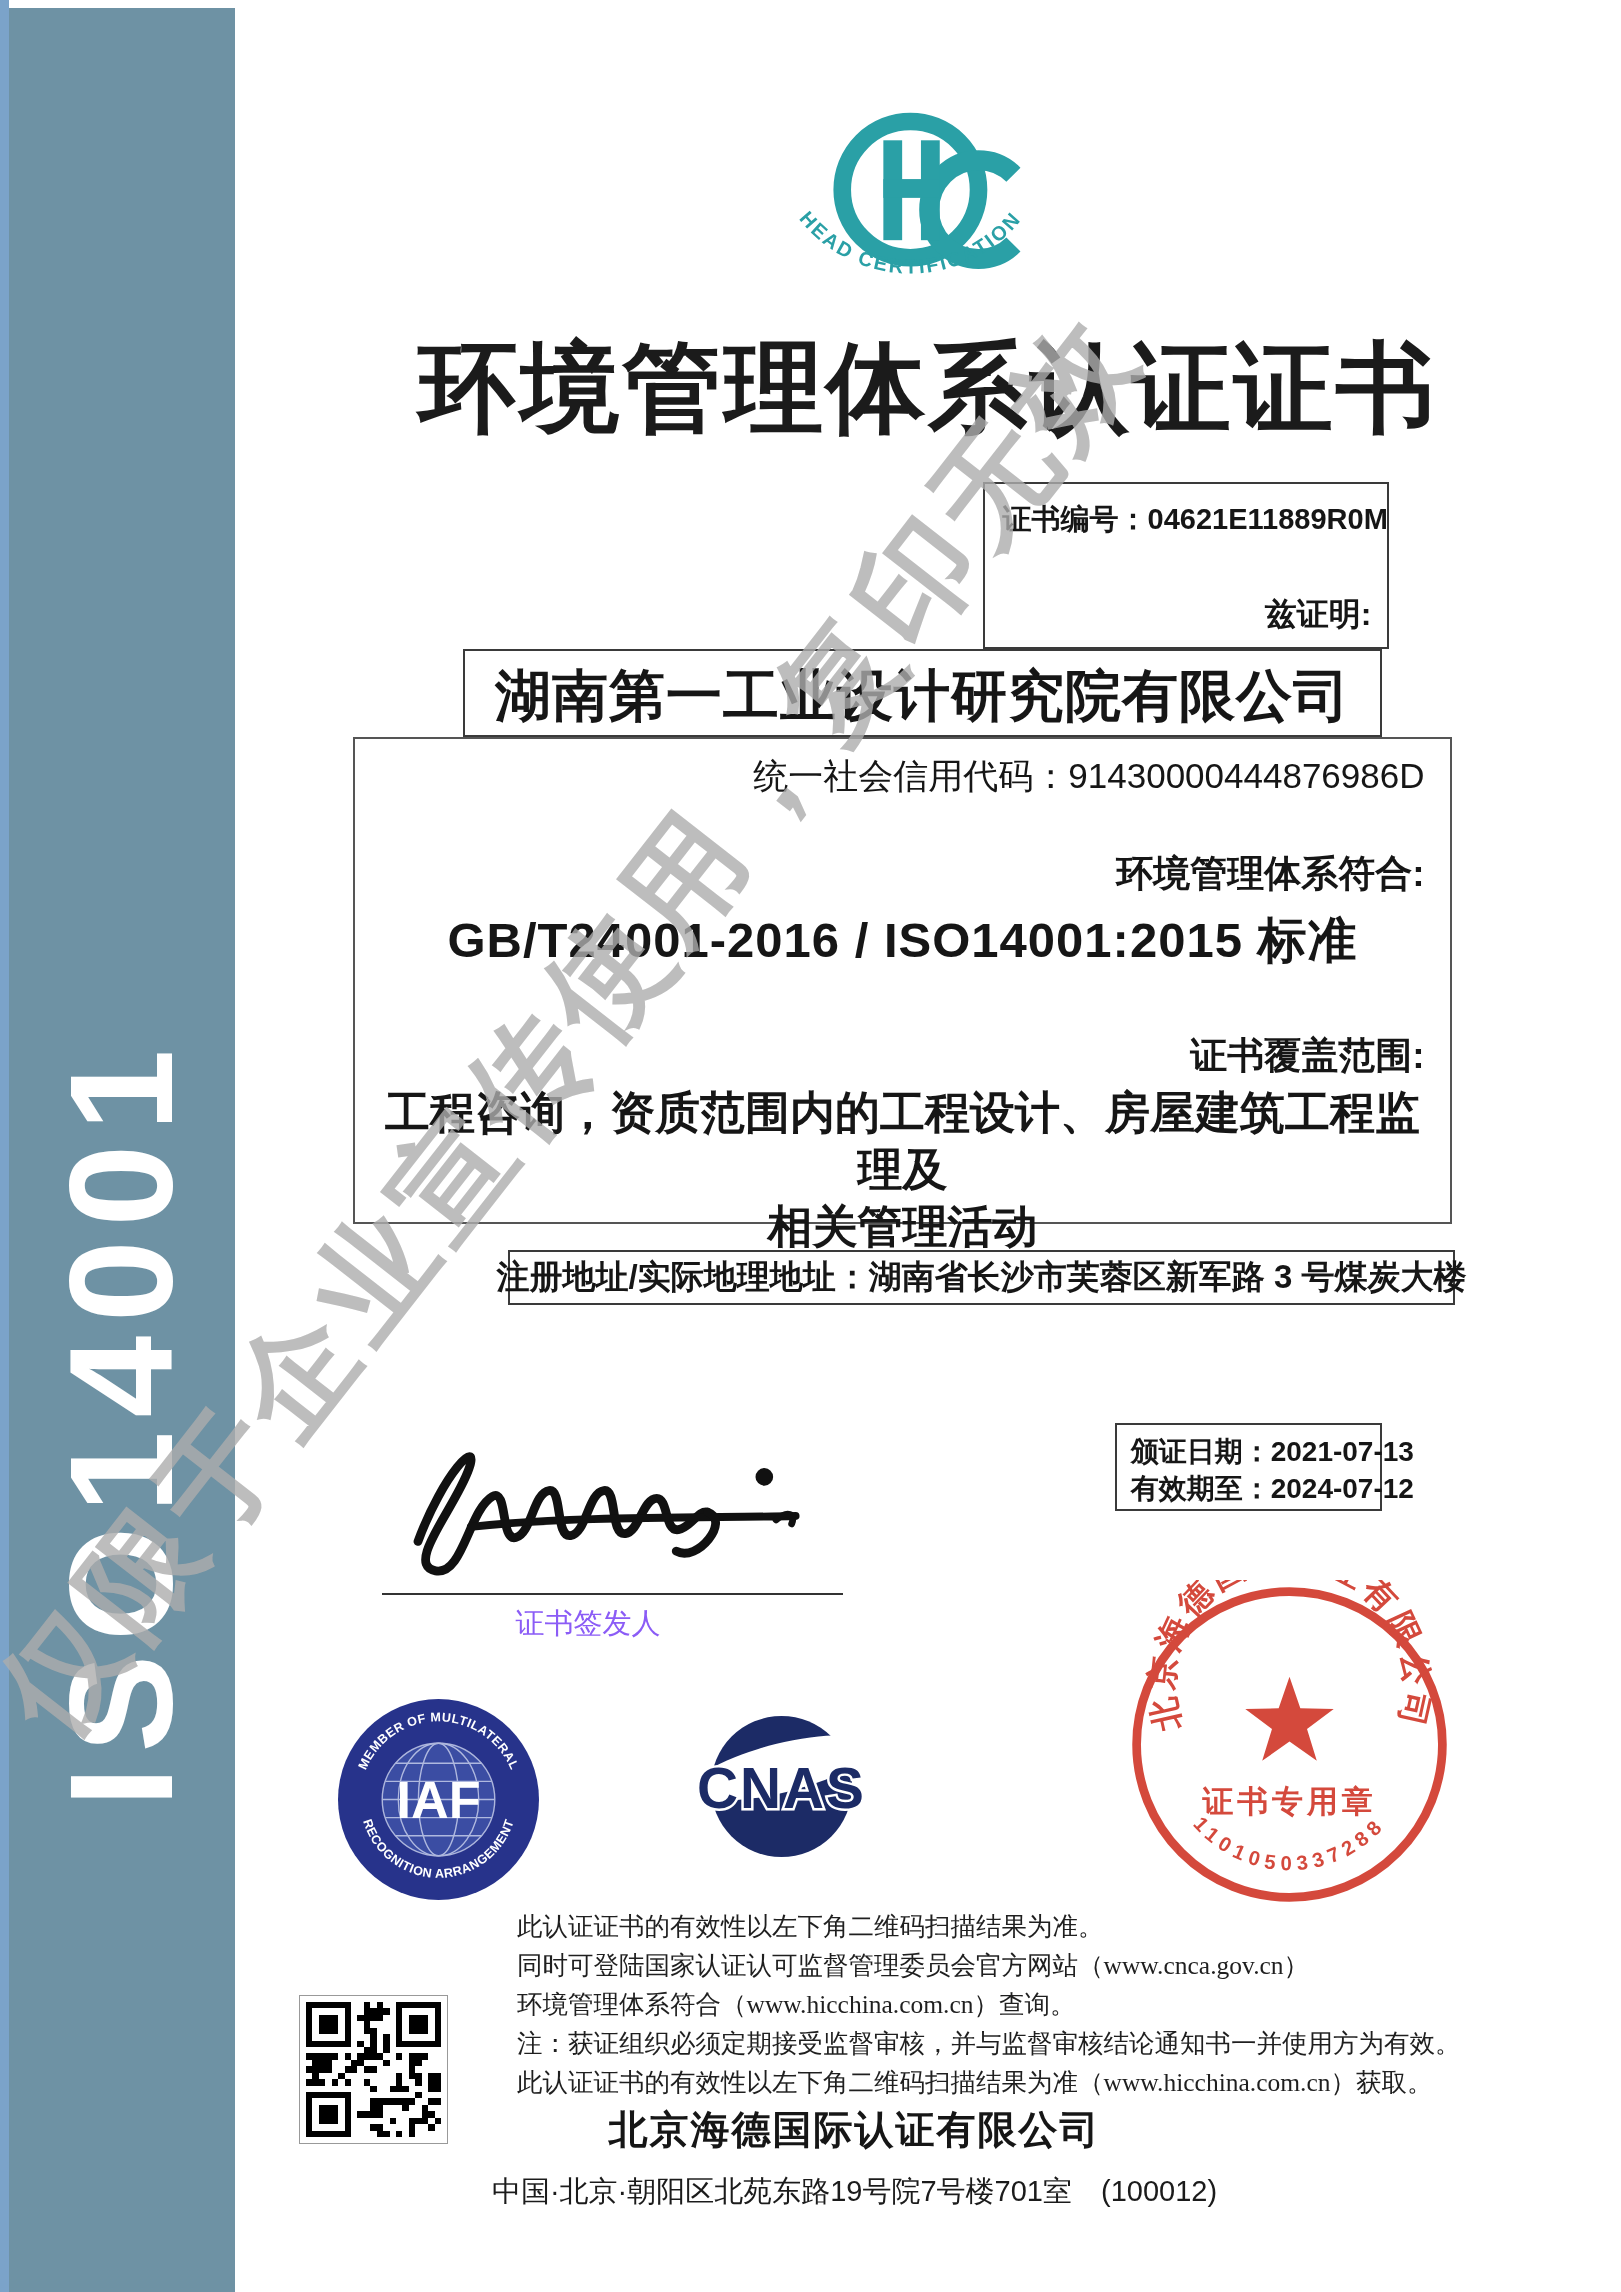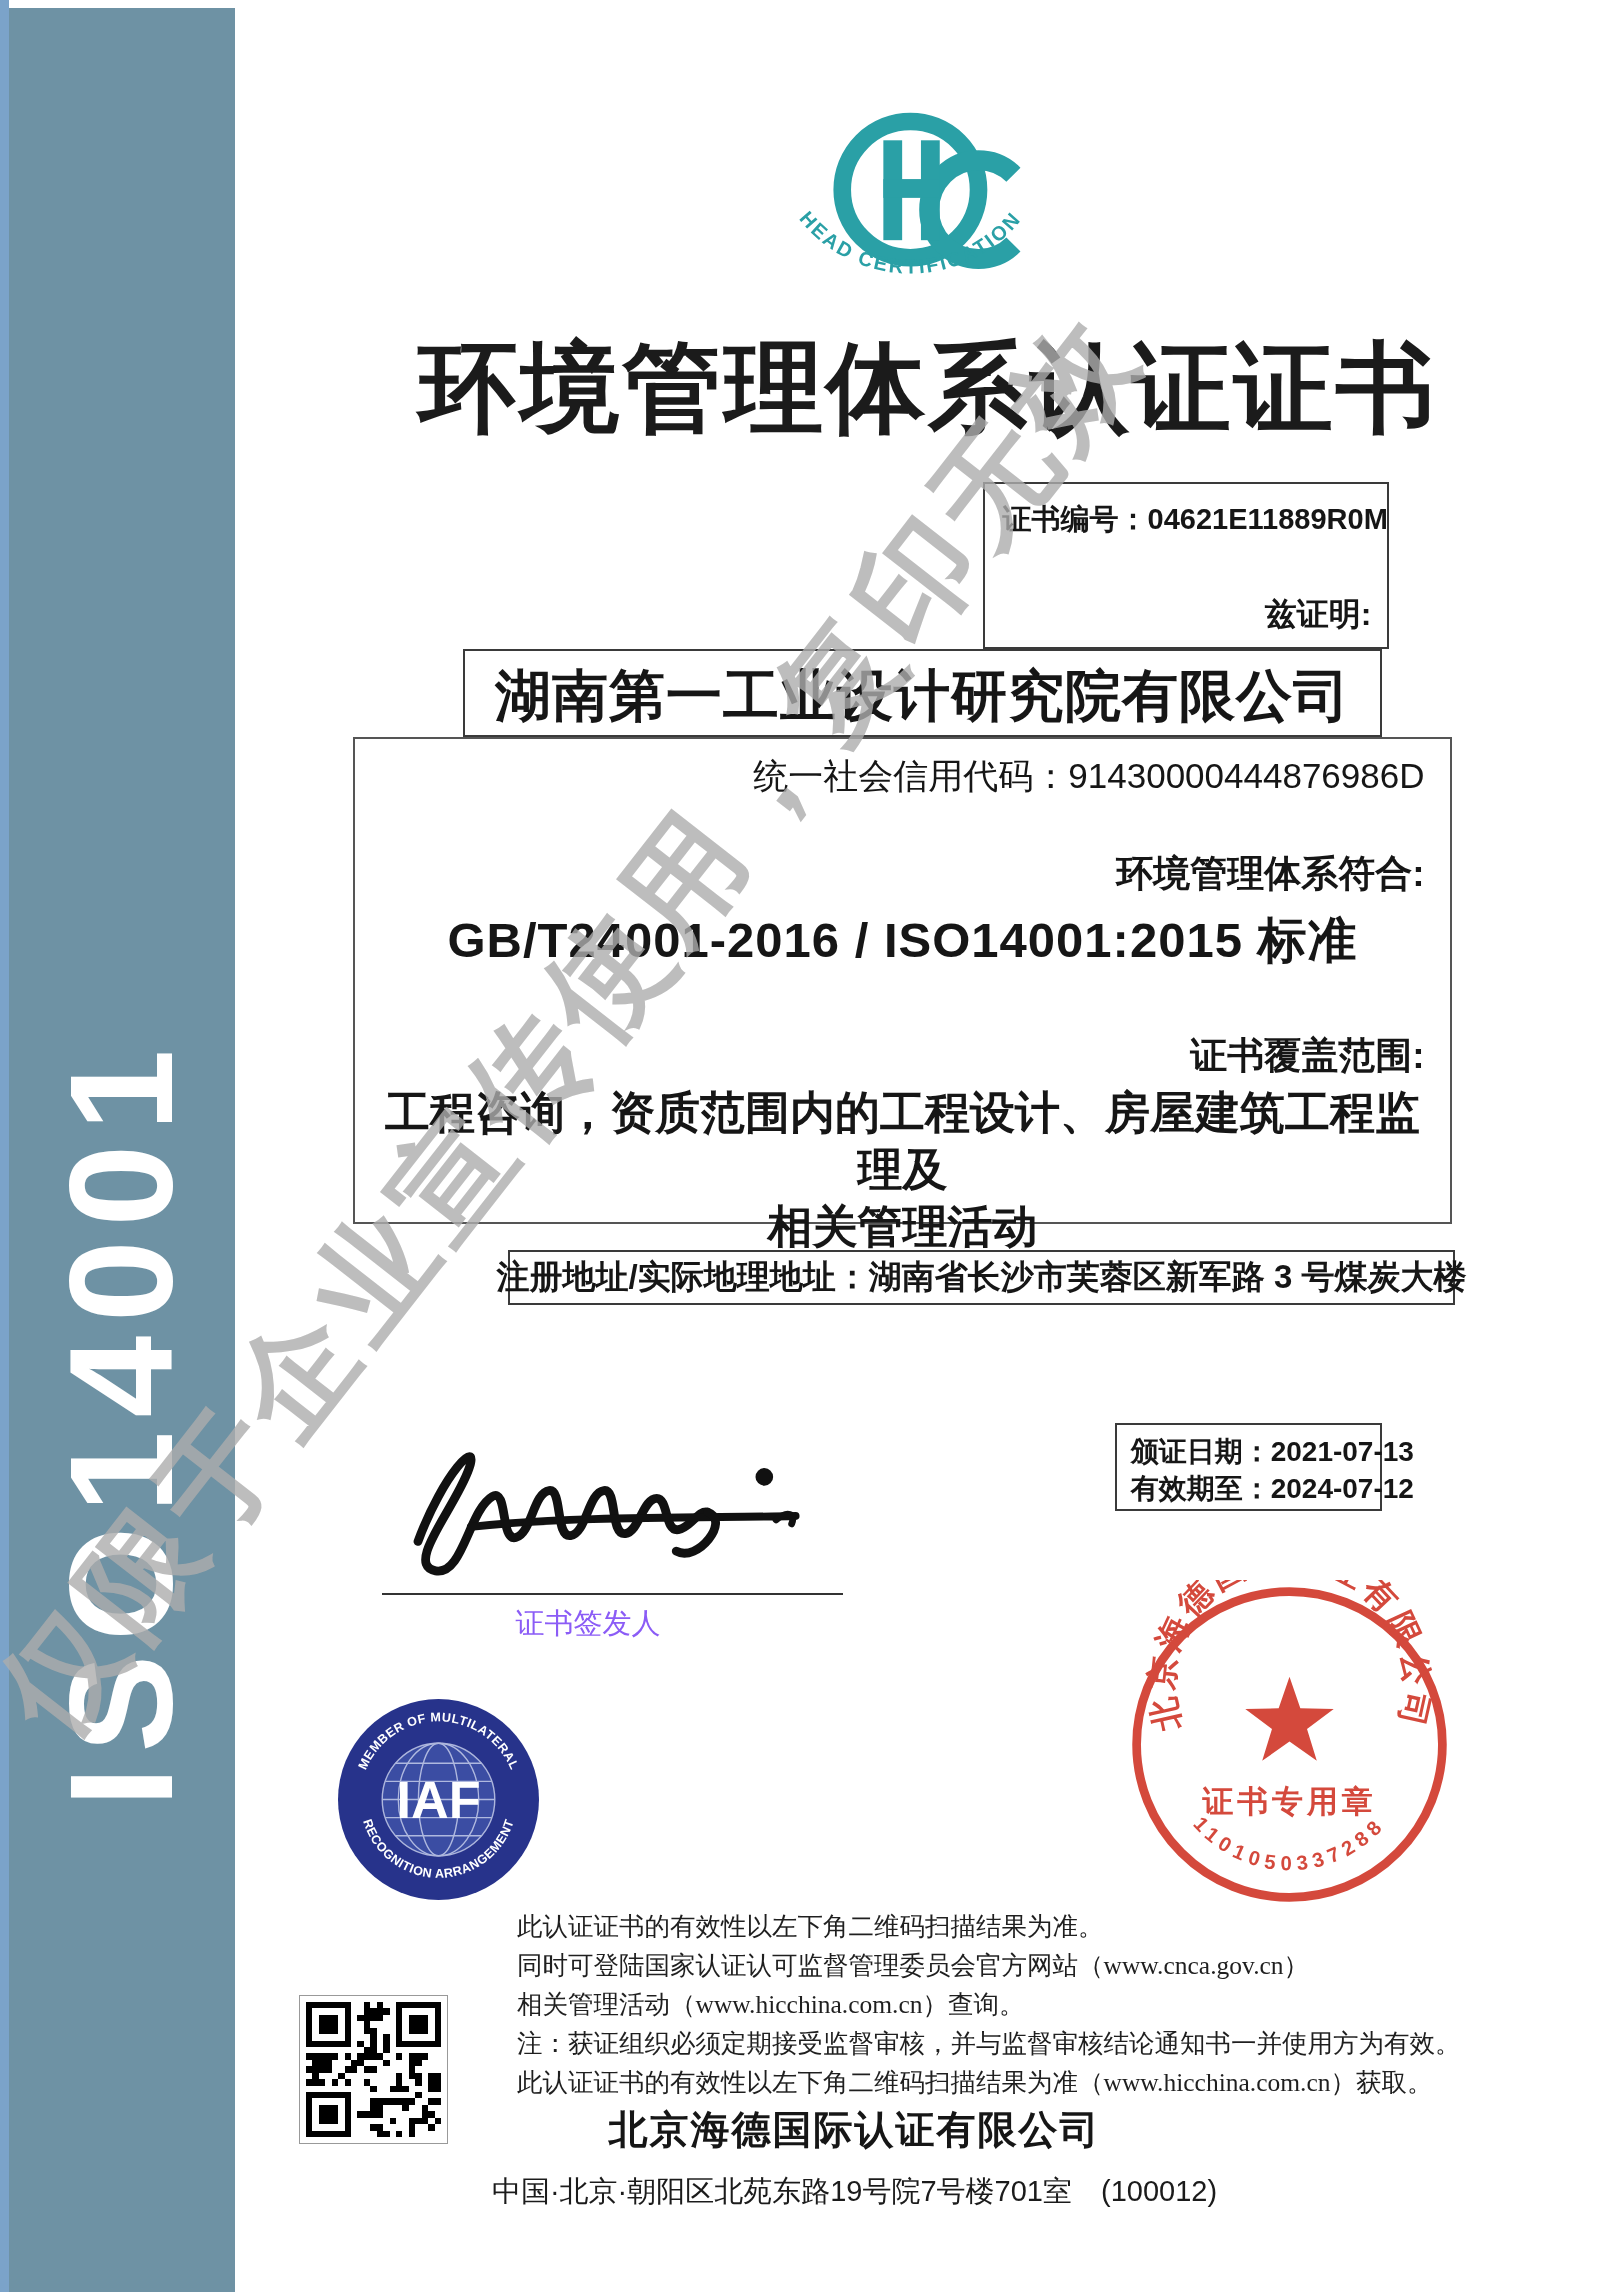--- a/index.html
+++ b/index.html
@@ -181,20 +181,27 @@
       <path id="iaf-bot" d="M23.2 113.5 A78 78 0 0 0 176.8 113.5" fill="none"></path>
       <text font-size="12.5" font-weight="700" fill="#ffffff" letter-spacing=".5" font-family="Liberation Sans, sans-serif">
         <textPath href="#iaf-top" startOffset="50%" text-anchor="middle">MEMBER OF MULTILATERAL</textPath>
       </text>
       <text font-size="12.5" font-weight="700" fill="#ffffff" letter-spacing=".5" font-family="Liberation Sans, sans-serif">
         <textPath href="#iaf-bot" startOffset="50%" text-anchor="middle">RECOGNITION ARRANGEMENT</textPath>
       </text>
     </svg>
   </div>
 
+  <div class="abs cnas-logo">
+    <svg viewBox="0 0 300 150" width="299" height="147">
+      <circle cx="150" cy="75" r="72" fill="#1c2b66"></circle>
+      <ellipse cx="150" cy="56" rx="94" ry="25" transform="rotate(-14 150 56)" fill="#ffffff"></ellipse>
+      <text x="150" y="97" text-anchor="middle" font-size="58" font-weight="900" fill="#1c2b66" stroke="#ffffff" stroke-width="5" paint-order="stroke" letter-spacing="2" font-family="Liberation Sans, sans-serif">CNAS</text>
+    </svg>
+  </div>
 
 
   <div class="abs seal">
     <svg viewBox="0 0 340 340" width="329" height="329">
       <circle cx="170" cy="170" r="158" fill="none" stroke="#d13a2c" stroke-width="9"></circle>
       <path id="seal-arc" d="M54.1 138.9 A120 120 0 1 1 285.9 138.9" fill="none"></path>
       <text font-size="34" font-weight="700" fill="#d13a2c" letter-spacing="5" font-family="Liberation Sans, sans-serif">
         <textPath href="#seal-arc" startOffset="50%" text-anchor="middle">北京海德国际认证有限公司</textPath>
       </text>
       <polygon points="170,100 181.2,132.6 215.7,133.2 188.1,153.9 198.2,186.8 170,167 141.8,186.8 151.9,153.9 124.3,133.2 158.8,132.6" fill="#d13a2c"></polygon>
@@ -325,21 +332,21 @@
         <rect x="16" y="2" width="3" height="3" fill="#000"></rect>
         <rect x="0" y="14" width="7" height="7" fill="#000"></rect>
         <rect x="1" y="15" width="5" height="5" fill="#fff"></rect>
         <rect x="2" y="16" width="3" height="3" fill="#000"></rect>
       </svg>
   </div>
 
   <div class="abs footer-notes">
     <div>此认证证书的有效性以左下角二维码扫描结果为准。</div>
     <div>同时可登陆国家认证认可监督管理委员会官方网站（www.cnca.gov.cn）</div>
-    <div>相关管理活动（www.hicchina.com.cn）查询。</div>
+    <div>环境管理体系符合（www.hicchina.com.cn）查询。</div>
     <div>注：获证组织必须定期接受监督审核，并与监督审核结论通知书一并使用方为有效。</div>
     <div>此认证证书的有效性以左下角二维码扫描结果为准（www.hicchina.com.cn）获取。</div>
   </div>
 
   <div class="abs issuer-name">北京海德国际认证有限公司</div>
   <div class="abs issuer-address">中国·北京·朝阳区北苑东路19号院7号楼701室　(100012)</div>
 
   <div class="abs watermark">仅限于企业宣传使用，复印无效</div>
 
 </div>

